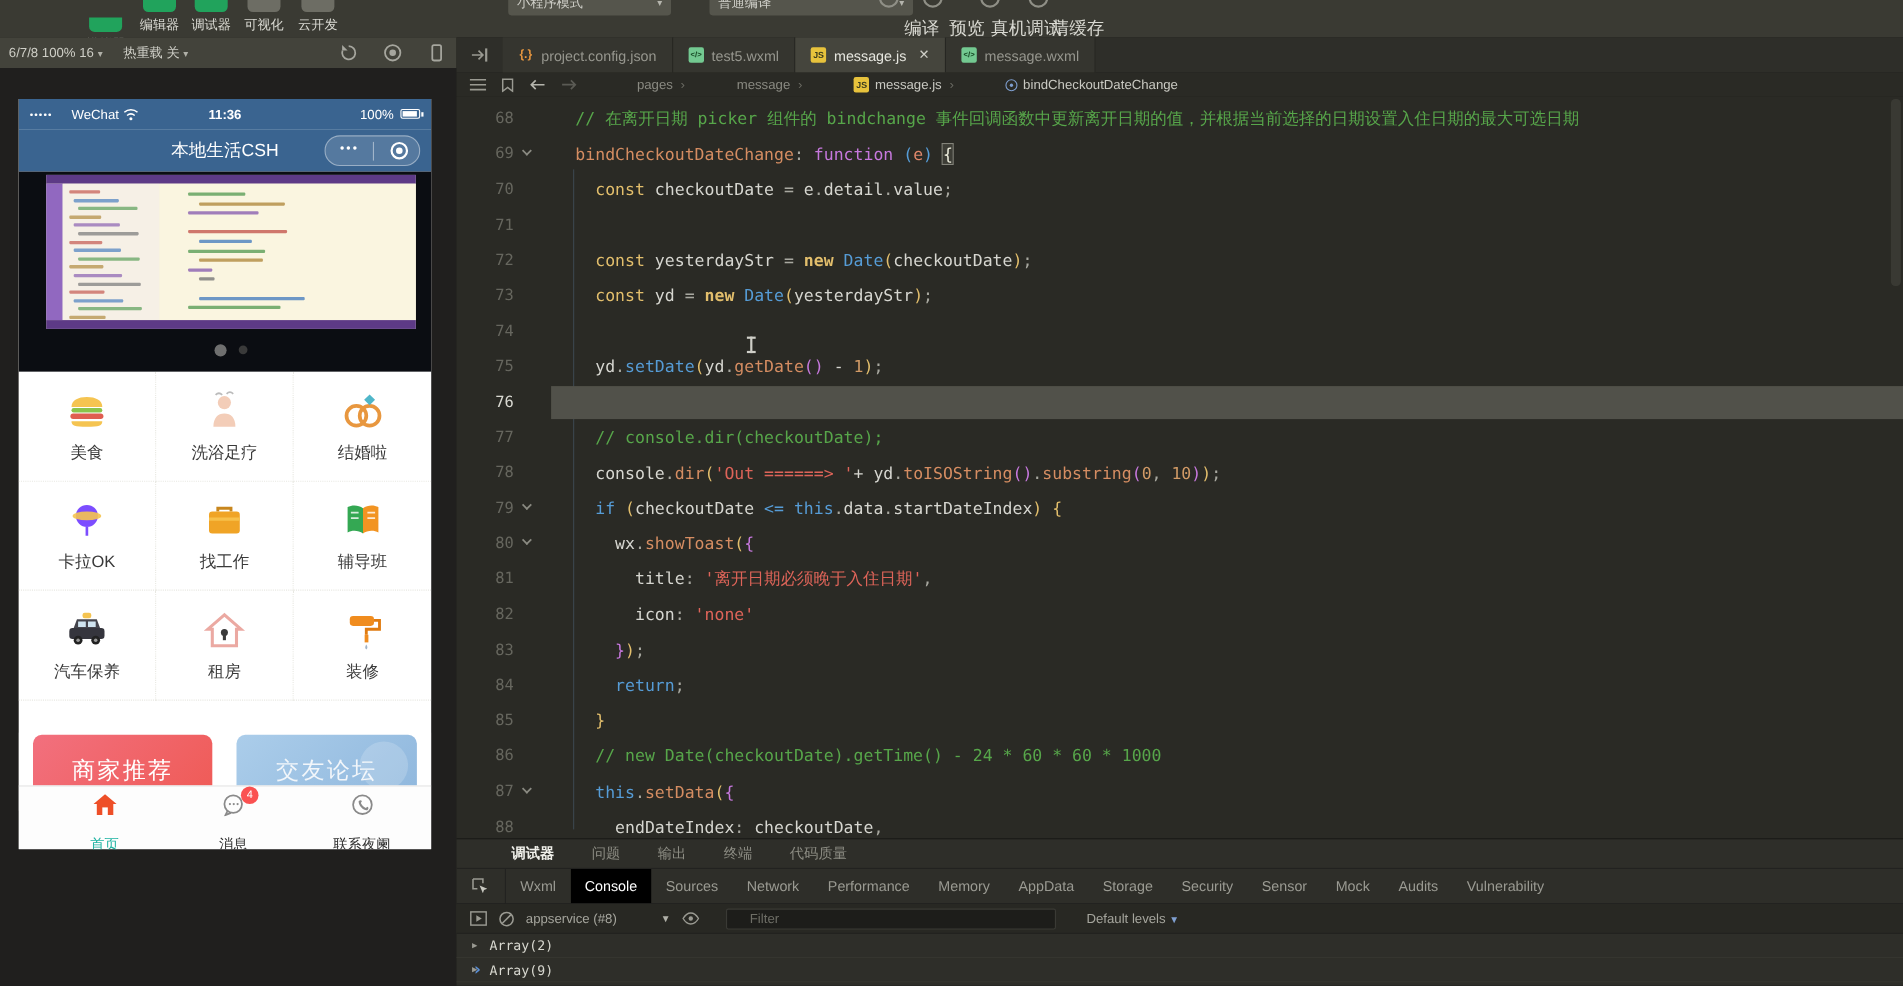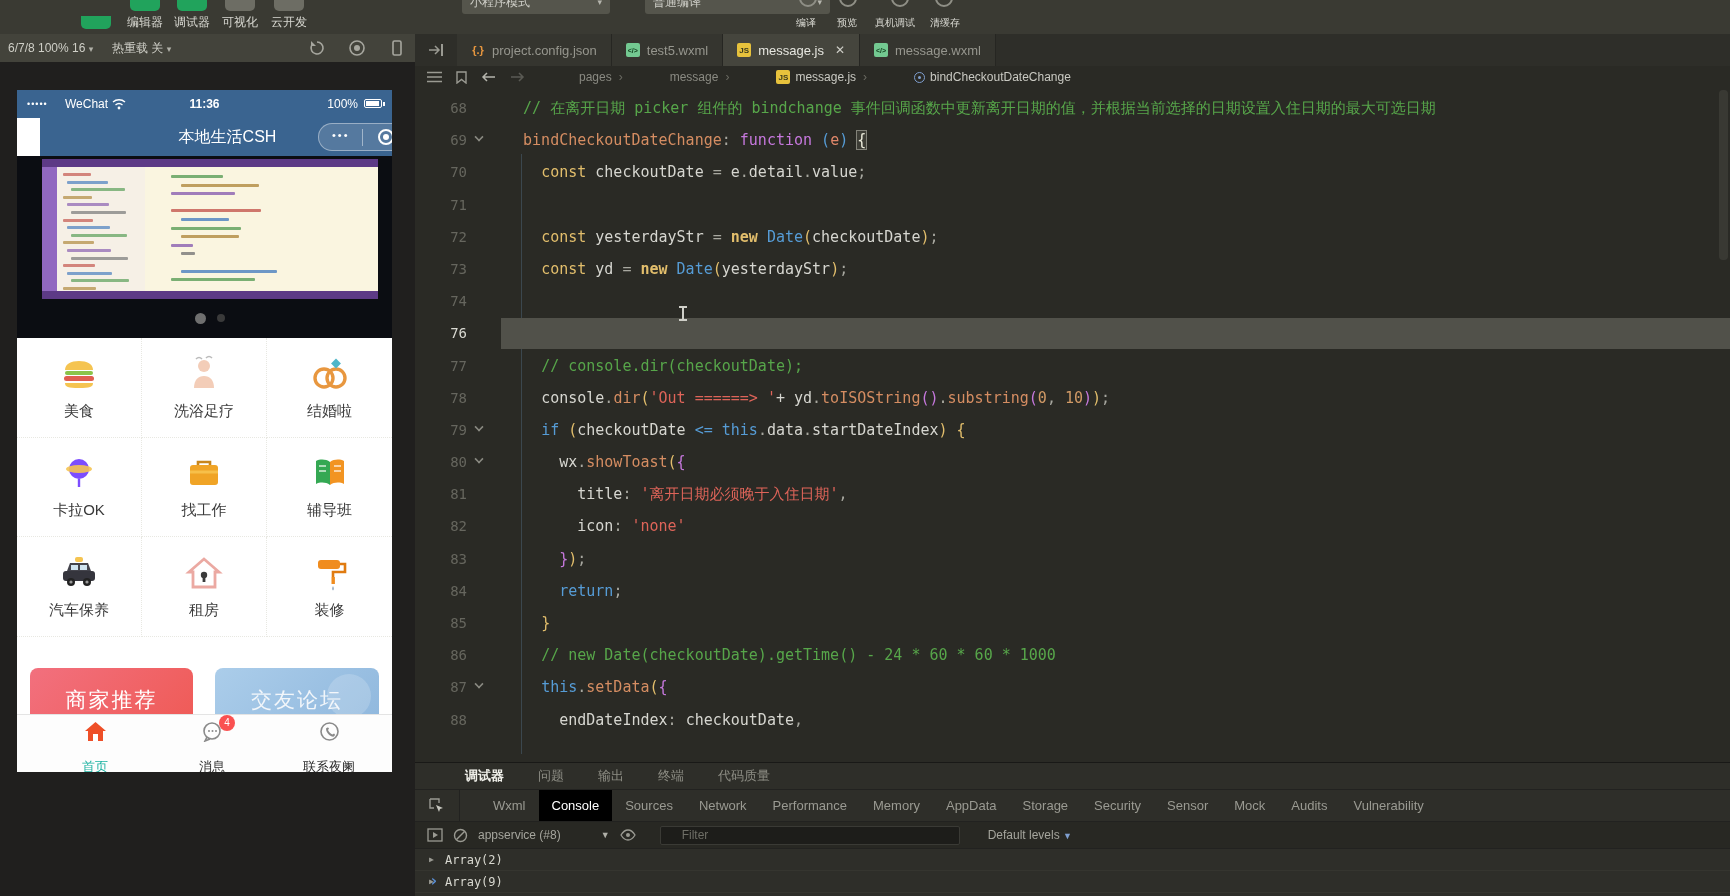--- a/index.html
+++ b/index.html
@@ -10,21 +10,21 @@
   #topbar { position:absolute; left:0; top:0; width:1730px; height:34px; background:#3a3a33; overflow:hidden; }
   .tb-btn { position:absolute; top:0; width:46px; text-align:center; cursor:pointer; }
   .tb-ic { margin:0 auto; width:30px; height:13px; border-radius:0 0 5px 5px; margin-top:-2px; }
   .tb-ic.green { background:#21a35c; }
   .tb-ic.gray  { background:#6d6d64; }
   .tb-lbl { display:block; font-size:12px; color:#d9d9d2; margin-top:3px; white-space:nowrap; }
   .tb-dd { position:absolute; top:-10px; height:24px; background:#55554c; border-radius:3px;
     color:#cfcfc8; font-size:12px; line-height:24px; padding:0 8px; }
   .tb-dd .caret { float:right; margin-left:14px; font-size:9px; color:#b5b5ad; }
   .tb-circle { position:absolute; top:-11px; width:18px; height:18px; border:2px solid #8f8f86; border-radius:50%; }
-  .tb-rlbl { position:absolute; top:16px; font-size:10px; color:#d9d9d2; white-space:nowrap; cursor:pointer; }
+  .tb-rlbl { position:absolute; top:16px; font-size:16px; color:#d9d9d2; white-space:nowrap; cursor:pointer;margin-left:26px; }
 
   
   #subbar-left { position:absolute; left:0; top:34px; width:415px; height:28px; background:#43433b;
     color:#cfcfc7; font-size:12px; line-height:28px; }
   #subbar-left .dev { position:absolute; left:8px; }
   #subbar-left .hot { position:absolute; left:112px; }
   .mini-caret { font-size:9px; color:#b0b0a8; }
   .sb-ic { position:absolute; top:5px; width:18px; height:18px; opacity:.85; }
 
   #sim { position:absolute; left:0; top:62px; width:415px; height:834px; background:#201f1e; }
@@ -32,21 +32,21 @@
   
   #phone { position:absolute; left:17px; top:28px; width:375px; height:682px; background:#fff; overflow:hidden; }
   #p-status { position:absolute; left:0; top:0; width:375px; height:28px; background:#3a6490; color:#fff; font-size:12px; }
   #p-status .dots { position:absolute; left:10px; top:9px; letter-spacing:1px; font-size:9px; }
   #p-status .carrier { position:absolute; left:48px; top:7px; }
   #p-status .time { position:absolute; left:0; right:0; text-align:center; top:7px; font-weight:bold; }
   #p-status .batt { position:absolute; right:34px; top:7px; }
   .batt-body { position:absolute; right:10px; top:9px; width:18px; height:9px; border:1px solid #fff; border-radius:2px; }
   .batt-body i { position:absolute; left:1px; top:1px; bottom:1px; width:13px; background:#fff; }
   .batt-nub { position:absolute; right:7px; top:12px; width:2px; height:4px; background:#fff; }
-  #p-nav { position:absolute; left:0; top:28px; width:375px; height:38px; background:#3a6490;margin-left:23px; }
+  #p-nav { position:absolute; left:0; top:28px; width:375px; height:38px; background:#3a6490; }
   #p-nav .title { position:absolute; left:0; right:0; top:9px; text-align:center; color:#fff; font-size:16px; }
   .capsule { position:absolute; right:10px; top:5px; width:87px; height:28px; border:1px solid rgba(255,255,255,.4);
     background:rgba(255,255,255,.14); border-radius:14px; }
   .capsule .dots3 { position:absolute; left:13px; top:5px; color:#fff; font-size:11px; letter-spacing:2px; }
   .capsule .sep { position:absolute; left:43px; top:5px; width:1px; height:17px; background:rgba(255,255,255,.45); }
   .capsule .rec { position:absolute; right:10px; top:5px; width:16px; height:16px; border:2px solid #fff; border-radius:50%; }
   .capsule .rec i { position:absolute; left:3px; top:3px; width:6px; height:6px; background:#fff; border-radius:50%; }
 
   
   #p-hero { position:absolute; left:0; top:66px; width:375px; height:182px; background:#0b0d12; }
@@ -132,21 +132,21 @@
   .ibeam::after { bottom:0; }
   #vscroll { position:absolute; right:2px; top:2px; width:9px; height:170px; background:#45453e; border-radius:4px; opacity:.6; }
 
   
   #debug { position:absolute; left:415px; top:762px; width:1315px; height:134px; background:#2e2e29; border-top:1px solid #191917; }
   #dbg-tabs { position:absolute; left:0; top:0; right:0; height:27px; display:flex; align-items:center; gap:34px;
     padding-left:50px; font-size:13px; color:#8d8d84; border-bottom:1px solid #222220; }
   #dbg-tabs .dtab { cursor:pointer; }
   #dbg-tabs .dtab.active { color:#f0f0ea; font-weight:bold; }
   #devtools-tabs { position:absolute; left:0; top:27px; right:0; height:32px; display:flex; align-items:stretch;
-    font-size:13px; color:#9a9a92; border-bottom:1px solid #222220;gap:20px; }
+    font-size:13px; color:#9a9a92; border-bottom:1px solid #222220; }
   .inspect-box { width:45px; display:flex; align-items:center; justify-content:center; border-right:1px solid #222220; }
   .cdt-tab { display:flex; align-items:center; padding:0 13px; cursor:pointer; white-space:nowrap; }
   .cdt-tab.active { background:#000; color:#fff; }
   #console-bar { position:absolute; left:0; top:59px; right:0; height:27px; background:#282823;
     display:flex; align-items:center; gap:10px; padding-left:12px; border-bottom:1px solid #222220;
     font-size:12px; color:#a5a59d; }
   #ctx-select { display:flex; align-items:center; gap:40px; cursor:pointer; }
   #filter-input { width:300px; height:19px; background:#1d1d1a; border:1px solid #3a3a35; border-radius:2px;
     color:#cfcfc8; font-size:12px; padding:0 21px; outline:none; margin-left:14px; }
   #filter-input::placeholder { color:#6e6e66; }
@@ -459,20 +459,21 @@
 <div id="code">
   <div class="guide"></div>
   <div id="code-lines">
       <div class="cl"><div class="ln">68</div><span class="ct">  <span class="cm">// 在离开日期 picker 组件的 bindchange 事件回调函数中更新离开日期的值，并根据当前选择的日期设置入住日期的最大可选日期</span></span></div>
       <div class="cl"><div class="ln">69</div><div class="fold"></div><span class="ct">  <span class="fn">bindCheckoutDateChange</span><span class="pu">: </span><span class="kw">function </span><span class="bl2">(</span><span class="or">e</span><span class="bl2">) </span><span class="bm">{</span></span></div>
       <div class="cl"><div class="ln">70</div><span class="ct">    <span class="cy">const </span><span class="tx">checkoutDate </span><span class="pu">= </span><span class="tx">e</span><span class="pu">.</span><span class="tx">detail</span><span class="pu">.</span><span class="tx">value</span><span class="pu">;</span></span></div>
       <div class="cl"><div class="ln">71</div><span class="ct"></span></div>
       <div class="cl"><div class="ln">72</div><span class="ct">    <span class="cy">const </span><span class="tx">yesterdayStr </span><span class="pu">= </span><span class="nw">new </span><span class="bl2">Date</span><span class="y1">(</span><span class="tx">checkoutDate</span><span class="y1">)</span><span class="pu">;</span></span></div>
       <div class="cl"><div class="ln">73</div><span class="ct">    <span class="cy">const </span><span class="tx">yd </span><span class="pu">= </span><span class="nw">new </span><span class="bl2">Date</span><span class="y1">(</span><span class="tx">yesterdayStr</span><span class="y1">)</span><span class="pu">;</span></span></div>
       <div class="cl"><div class="ln">74</div><span class="ct"></span></div>
+      <div class="cl"><div class="ln">75</div><span class="ct">    <span class="tx">yd</span><span class="pu">.</span><span class="bl2">setDate</span><span class="y1">(</span><span class="tx">yd</span><span class="pu">.</span><span class="fn">getDate</span><span class="pk">()</span><span class="tx"> - </span><span class="nu">1</span><span class="y1">)</span><span class="pu">;</span></span></div>
       <div class="cl cur"><div class="ln">76</div><span class="ct"></span></div>
       <div class="cl"><div class="ln">77</div><span class="ct">    <span class="cm">// console.dir(checkoutDate);</span></span></div>
       <div class="cl"><div class="ln">78</div><span class="ct">    <span class="tx">console</span><span class="pu">.</span><span class="fn">dir</span><span class="y1">(</span><span class="st">'Out ======&gt; '</span><span class="tx">+ </span><span class="tx">yd</span><span class="pu">.</span><span class="fn">toISOString</span><span class="pk">()</span><span class="pu">.</span><span class="fn">substring</span><span class="pk">(</span><span class="nu">0</span><span class="pu">, </span><span class="nu">10</span><span class="pk">)</span><span class="y1">)</span><span class="pu">;</span></span></div>
       <div class="cl"><div class="ln">79</div><div class="fold"></div><span class="ct">    <span class="bl2">if </span><span class="y1">(</span><span class="tx">checkoutDate </span><span class="op">&lt;= </span><span class="bl2">this</span><span class="pu">.</span><span class="tx">data</span><span class="pu">.</span><span class="tx">startDateIndex</span><span class="y1">) </span><span class="y1">{</span></span></div>
       <div class="cl"><div class="ln">80</div><div class="fold"></div><span class="ct">      <span class="tx">wx</span><span class="pu">.</span><span class="fn">showToast</span><span class="y1">(</span><span class="pk">{</span></span></div>
       <div class="cl"><div class="ln">81</div><span class="ct">        <span class="tx">title</span><span class="pu">: </span><span class="st">'离开日期必须晚于入住日期'</span><span class="pu">,</span></span></div>
       <div class="cl"><div class="ln">82</div><span class="ct">        <span class="tx">icon</span><span class="pu">: </span><span class="st">'none'</span></span></div>
       <div class="cl"><div class="ln">83</div><span class="ct">      <span class="pk">}</span><span class="y1">)</span><span class="pu">;</span></span></div>
       <div class="cl"><div class="ln">84</div><span class="ct">      <span class="bl2">return</span><span class="pu">;</span></span></div>
       <div class="cl"><div class="ln">85</div><span class="ct">    <span class="y1">}</span></span></div>

